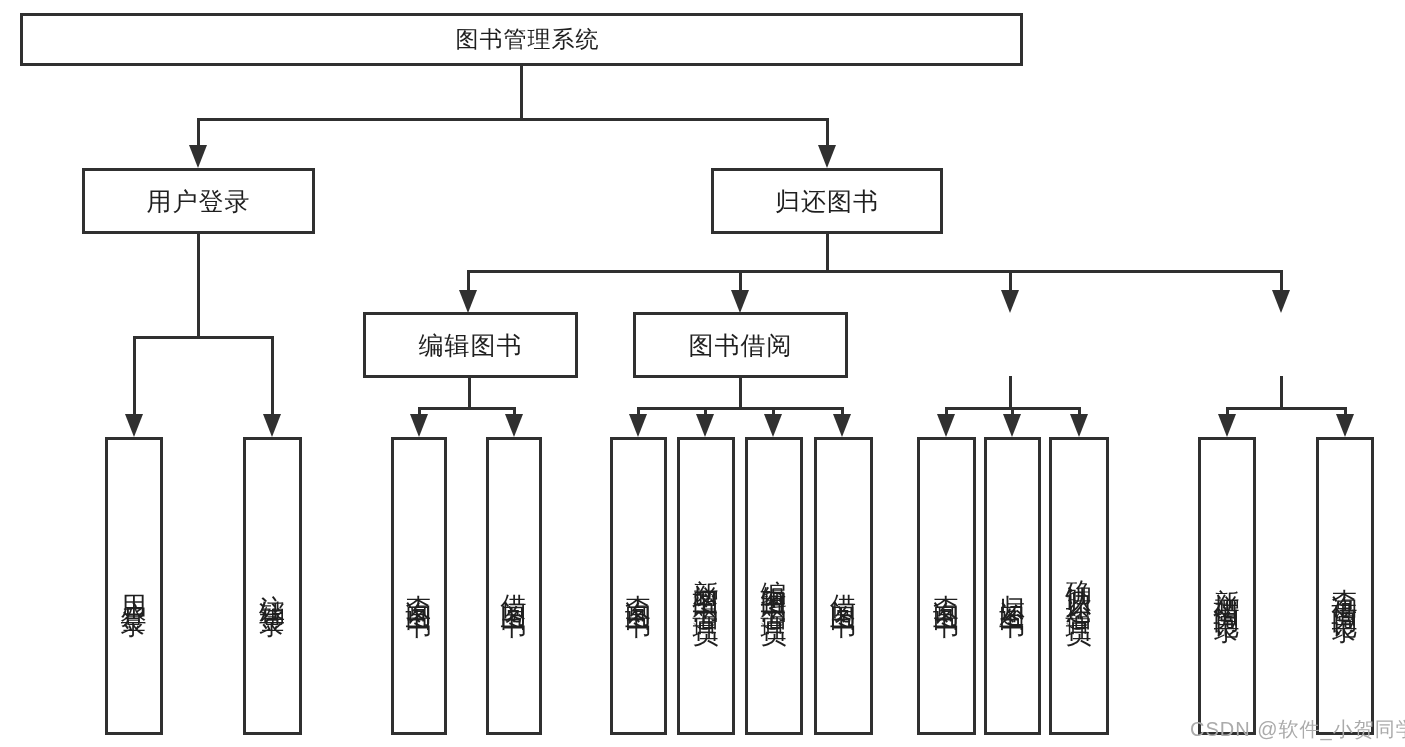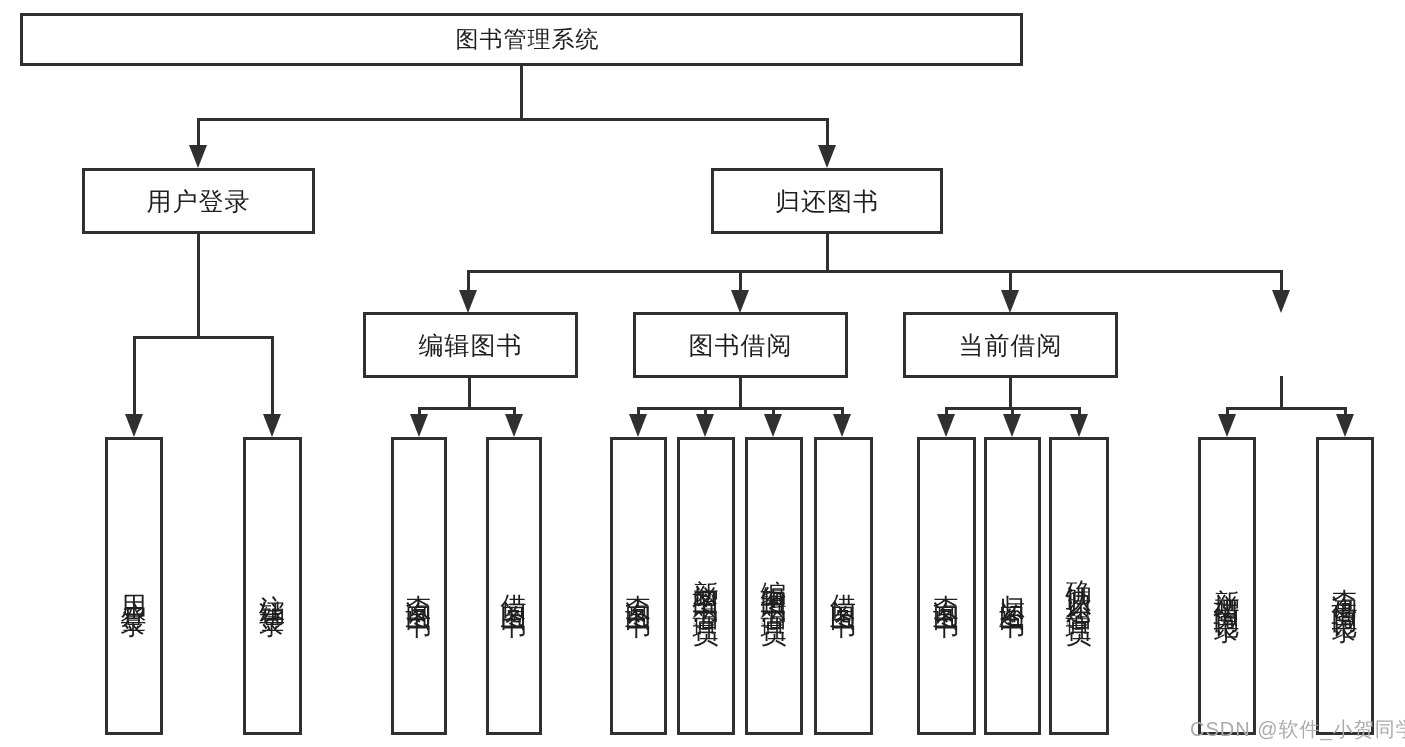--- a/index.html
+++ b/index.html
@@ -68,21 +68,20 @@
   <div class="arrow" style="left:459px;top:290px;"></div>
   <div class="vline" style="left:739px;top:270px;height:24px;"></div>
   <div class="arrow" style="left:731px;top:290px;"></div>
   <div class="vline" style="left:1009px;top:270px;height:24px;"></div>
   <div class="arrow" style="left:1001px;top:290px;"></div>
   <div class="vline" style="left:1280px;top:270px;height:24px;"></div>
   <div class="arrow" style="left:1272px;top:290px;"></div>
 
   <div class="box" style="left:363px;top:312px;width:215px;height:66px;">编辑图书</div>
   <div class="box" style="left:633px;top:312px;width:215px;height:66px;">图书借阅</div>
-  <div class="box" style="left:903px;top:312px;width:215px;height:66px;">当前借阅</div>
 
   <div class="vline" style="left:468px;top:376px;height:34px;"></div>
   <div class="hline" style="left:418px;top:407px;width:98px;"></div>
   <div class="vline" style="left:418px;top:407px;height:12px;"></div>
   <div class="arrow" style="left:410px;top:414px;"></div>
   <div class="vline" style="left:513px;top:407px;height:12px;"></div>
   <div class="arrow" style="left:505px;top:414px;"></div>
 
   <div class="vline" style="left:739px;top:376px;height:34px;"></div>
   <div class="hline" style="left:637px;top:407px;width:207px;"></div>

